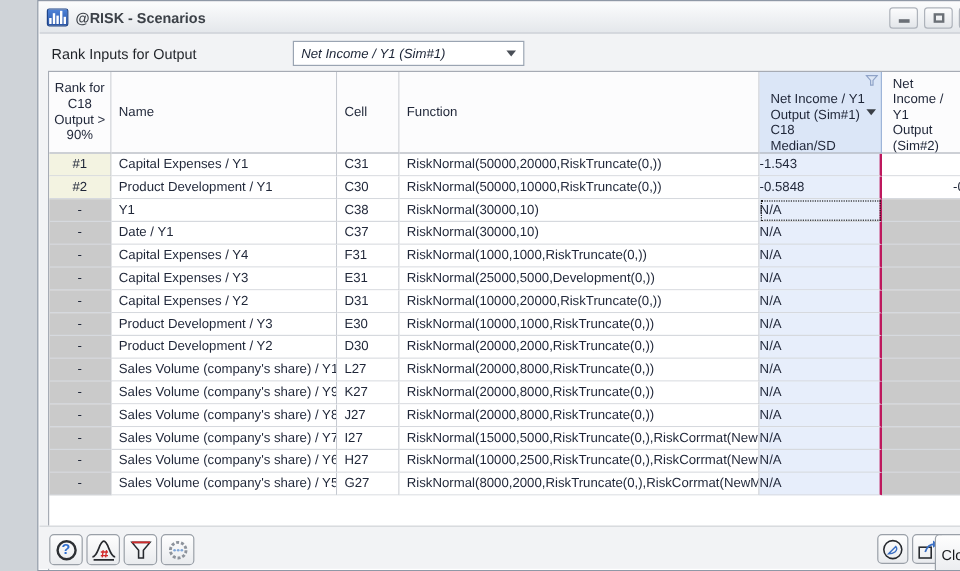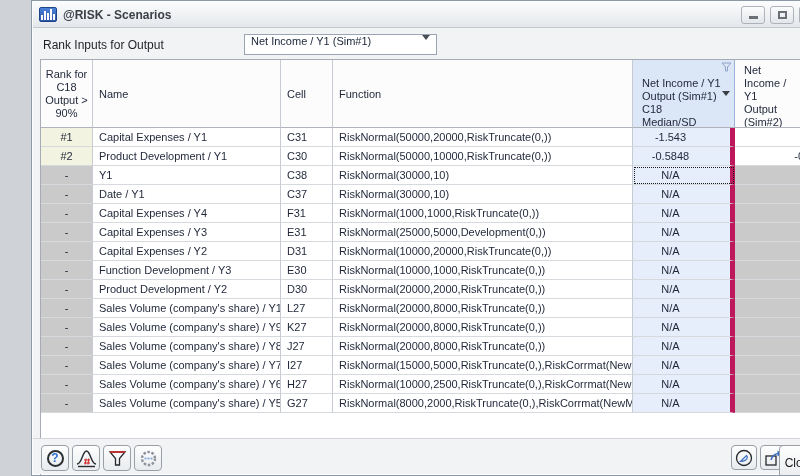--- a/index.html
+++ b/index.html
@@ -16,21 +16,21 @@
   .app-icon i{display:block;width:2px;background:#fff;}
   .title-text{font-size:12px;font-weight:bold;color:var(--titlebar-text);}
   .winbtns{margin-left:auto;display:flex;gap:5px;}
   .winbtn{width:24px;height:18px;border:1px solid #aeb3bb;border-radius:3px;
     background:linear-gradient(#fcfcfd,#e3e6ea);display:flex;align-items:center;justify-content:center;}
   .glyph-min{width:9px;height:3px;background:#6b7077;margin-top:6px;}
   .glyph-max{width:9px;height:8px;border:2px solid #6b7077;}
   
   .ctl-label{position:absolute;left:11px;top:37px;font-size:12px;color:#1e2126;}
   .dropdown{position:absolute;left:212px;top:33px;width:193px;height:21px;background:#fff;
-    border:1px solid #9aa4b2;display:flex;padding:0 6px;font-size:11px;color:#1b2436;}
+    border:1px solid #9aa4b2;display:flex;align-items:center;padding:0 6px;font-size:11px;color:#1b2436;font-style:italic;}
   .dropdown .arrow{margin-left:auto;width:0;height:0;border-left:4px solid transparent;
     border-right:4px solid transparent;border-top:5px solid #4a4f57;}
   
   .table-wrap{position:absolute;left:8px;top:58px;width:784px;height:443px;
     border:1px solid #a6abb4;background:#fff;}
   .grid{position:absolute;left:0;top:0;width:766px;height:353px;overflow:hidden;}
   .hrow,.tr{display:flex;}
   .hd,.td{border-right:1px solid #c6cad1;border-bottom:1px solid #d6d9de;overflow:hidden;
     font-size:11px;color:var(--table-text);flex:none;}
   .hd{background:#fcfcfd;border-bottom:1px solid #aeb3bc;position:relative;}
@@ -43,21 +43,21 @@
   .c-func{width:300px;padding-left:6px;}
   .c-sim1{width:102px;}
   .c-sim2{width:72px;}
   .hd.c-rank{display:flex;align-items:center;justify-content:center;text-align:center;line-height:13px;padding:2px;}
   .hd.c-name,.hd.c-cell,.hd.c-func{display:flex;align-items:center;text-align:center;}
   .hd.c-sim1,.hd.c-sim2{white-space:pre-line;line-height:13px;padding:4px 9px;}
   .hd.c-sim1{background:var(--selected-header-bg);border-right:1px solid #9db4d8;}
   .hd-arrow{position:absolute;right:4px;top:31px;width:0;height:0;
     border-left:4px solid transparent;border-right:4px solid transparent;border-top:5px solid #3a3f46;}
   .hd-filter{position:absolute;right:2px;top:2px;}
-  .td.c-sim1{background:var(--selected-column-bg);text-align:center;padding-right:22px;border-right:5px solid #be185d;}
+  .td.c-sim1{background:var(--selected-column-bg);text-align:left;padding-right:22px;border-right:2px solid #be185d;}
   .td.c-sim2{text-align:right;padding-right:2px;}
   .td.ranked{background:var(--rank-highlight-bg);}
   .td.na{background:var(--na-gray-bg);}
   .td.selected{outline:1px dotted #1a1a1a;outline-offset:-2px;}
   
   .vscroll{position:absolute;right:0;top:0;width:16px;height:353px;background:#f2f3f5;border-left:1px solid #c6cad1;}
   .vscroll .hd-gap{position:absolute;left:0;right:0;top:0;height:68px;background:#fbfbfc;border-bottom:1px solid #aeb3bc;}
   .sbtn{position:absolute;left:1px;width:13px;height:15px;display:flex;align-items:center;justify-content:center;}
   .tri-up{width:0;height:0;border-left:4px solid transparent;border-right:4px solid transparent;border-bottom:5px solid #60656c;}
   .tri-down{width:0;height:0;border-left:4px solid transparent;border-right:4px solid transparent;border-top:5px solid #60656c;}
@@ -190,21 +190,21 @@
           <div class="tr">
     <div class="td c-rank na">-</div>
     <div class="td c-name">Capital Expenses / Y2</div>
     <div class="td c-cell">D31</div>
     <div class="td c-func">RiskNormal(10000,20000,RiskTruncate(0,))</div>
     <div class="td c-sim1">N/A</div>
     <div class="td c-sim2 na"></div>
   </div>
           <div class="tr">
     <div class="td c-rank na">-</div>
-    <div class="td c-name">Function Development / Y3</div>
+    <div class="td c-name">Product Development / Y3</div>
     <div class="td c-cell">E30</div>
     <div class="td c-func">RiskNormal(10000,1000,RiskTruncate(0,))</div>
     <div class="td c-sim1">N/A</div>
     <div class="td c-sim2 na"></div>
   </div>
           <div class="tr">
     <div class="td c-rank na">-</div>
     <div class="td c-name">Product Development / Y2</div>
     <div class="td c-cell">D30</div>
     <div class="td c-func">RiskNormal(20000,2000,RiskTruncate(0,))</div>

